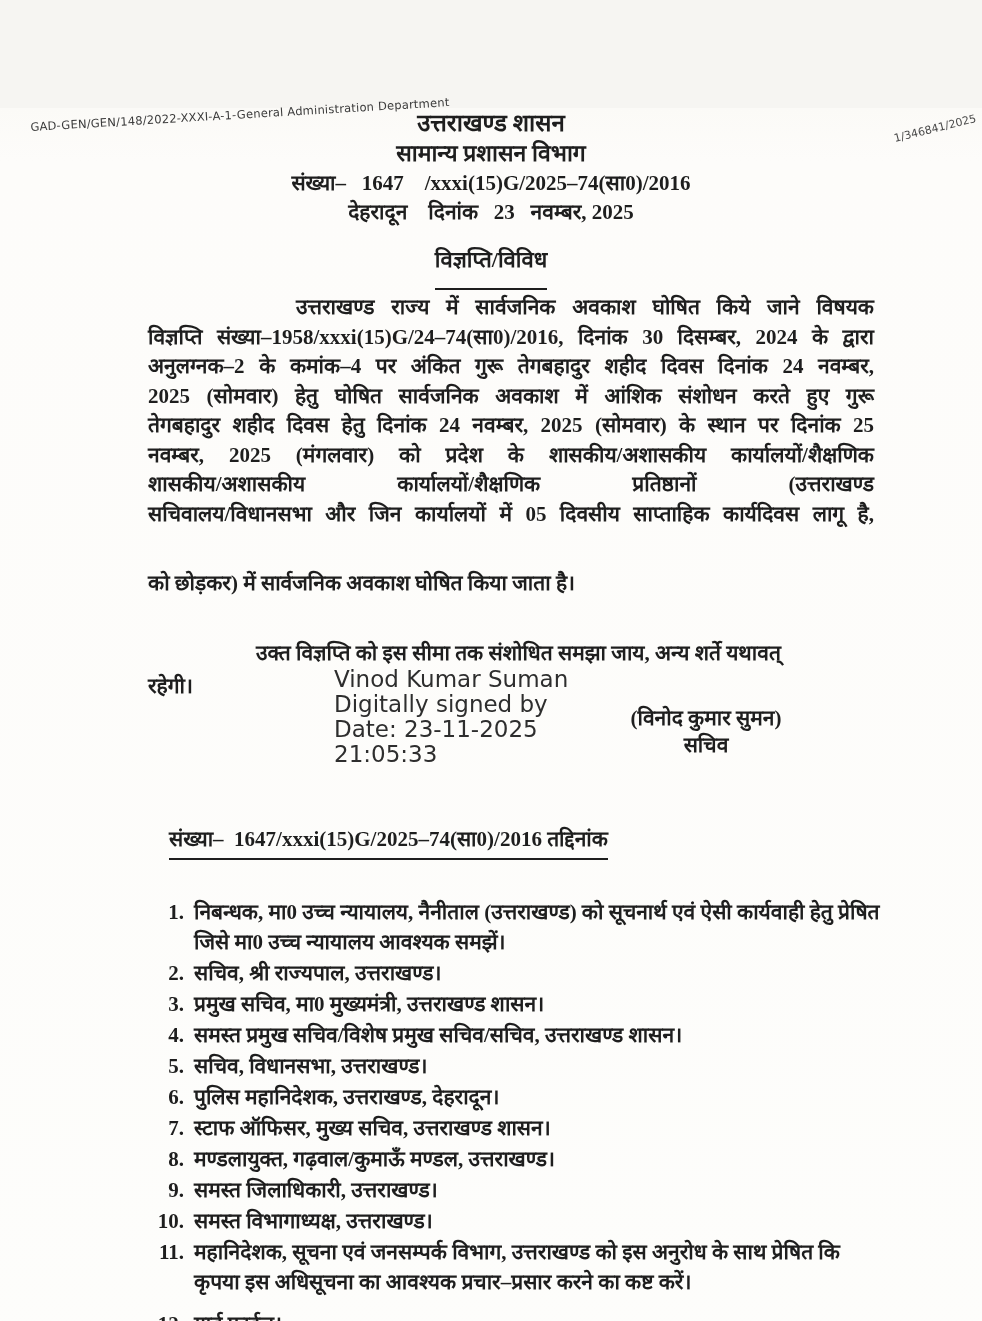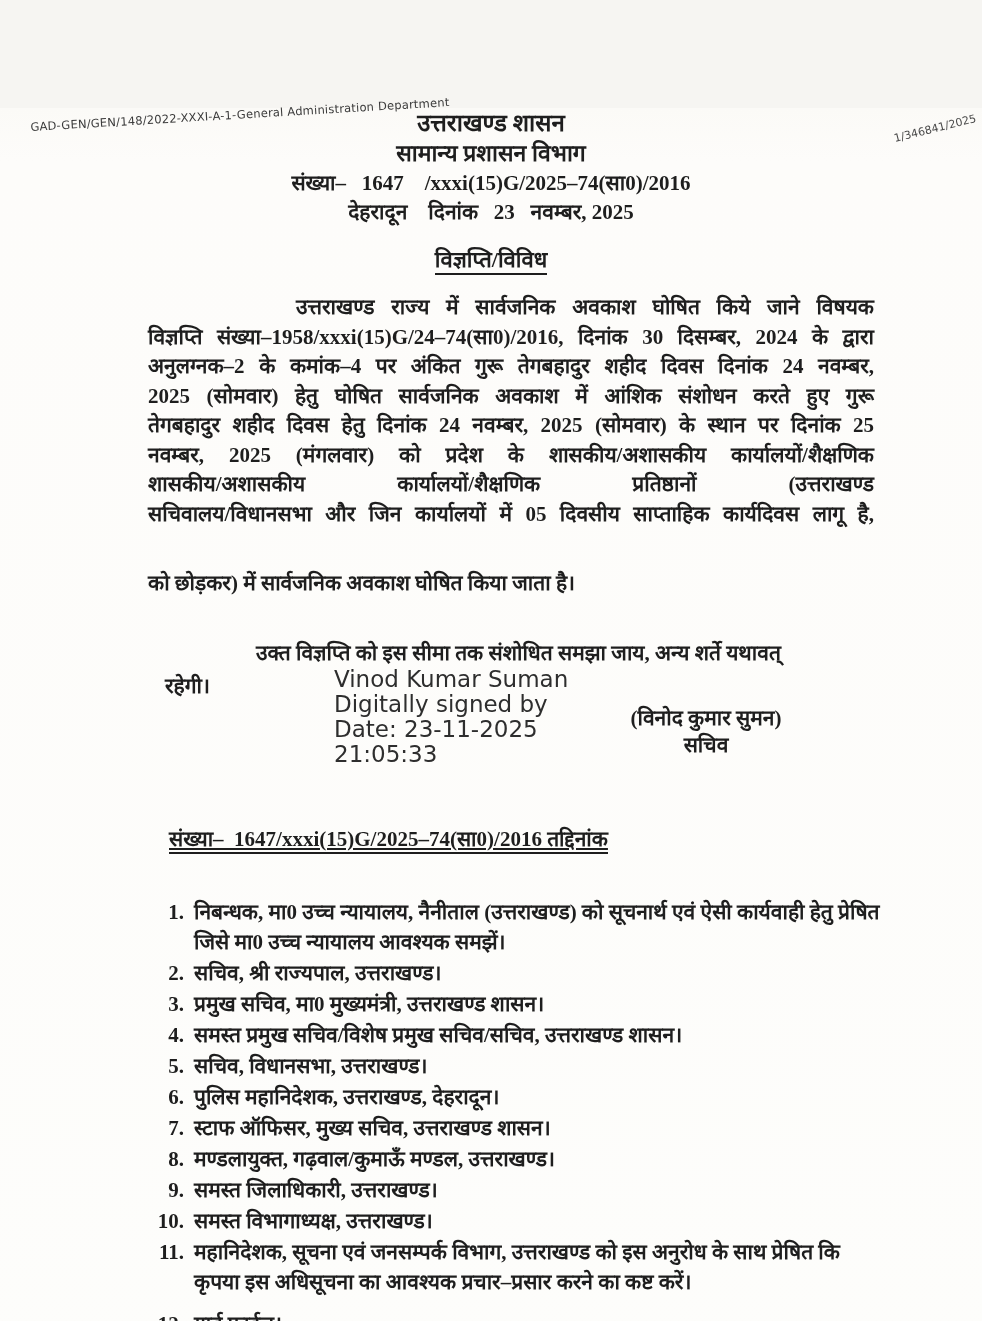--- a/index.html
+++ b/index.html
@@ -32,45 +32,45 @@
     transform-origin:right top;
   }
   .header{ margin-top:108px; text-align:center; font-weight:700; }
   .header .org{ font-size:24px; line-height:31px; }
   .header .dept{ font-size:23px; line-height:30px; }
   .header .numline{ font-size:21px; line-height:29px; white-space:pre-wrap; }
   .header .placeline{ font-size:21px; line-height:29px; white-space:pre-wrap; }
   .subject{
     margin-top:16px; text-align:center; font-weight:700; font-size:22px;
   }
-  .subject span{ border-bottom:2.5px solid #1e1e1e; padding-bottom:1px;text-align:right; }
+  .subject span{ border-bottom:2.5px solid #1e1e1e; padding-bottom:16px;text-align:right; }
   .bodyblock{ margin:20px 108px 0 148px; }
   .jline{
     font-size:21px; font-weight:600; line-height:29.5px;
     text-align:justify; text-align-last:justify; white-space:normal;
   }
   .jline.first{ padding-left:148px; }
   .jline.last{ text-align-last:left;margin-top:40px; }
   .para2{ position:relative; margin-top:40px; height:150px; }
   .p2l1{ font-size:21px; font-weight:600; line-height:29px; padding-left:108px; }
-  .p2l2{ position:absolute; left:17px; top:32px; font-size:21px; font-weight:600; }
+  .p2l2{ position:absolute; left:0; top:32px; font-size:21px; font-weight:600; }
   .digsig{
     position:absolute; left:186px; top:28px;
     font-family:"DejaVu Sans","Liberation Sans",sans-serif;
     font-size:23px; line-height:25px; color:#2e2e2e; font-weight:400;
   }
   .signname{
     position:absolute; left:468px; top:66px; width:180px;
     font-size:21px; font-weight:700; text-align:center; line-height:27px;
   }
   .refline{
     margin:10px 0 0 148px; font-size:21px; font-weight:700;
     display:inline-block; white-space:pre-wrap;
   }
-  .refline span{ border-bottom:2px solid #1e1e1e; padding-bottom:1px;text-decoration:underline; }
+  .refline span{ border-bottom:2px solid #1e1e1e; padding-bottom:7px; }
   .dist{ margin:20px 100px 0 148px; }
   .dist-item{ display:flex; margin-bottom:1px; }
   .dist-num{
     flex:0 0 36px; text-align:right; padding-right:10px;
     font-size:21px; font-weight:600; line-height:30px;
   }
   .dist-text{
     flex:1; font-size:21px; font-weight:600; line-height:30px;
   }
   .dist-item.spaced{ margin-top:12px; }

